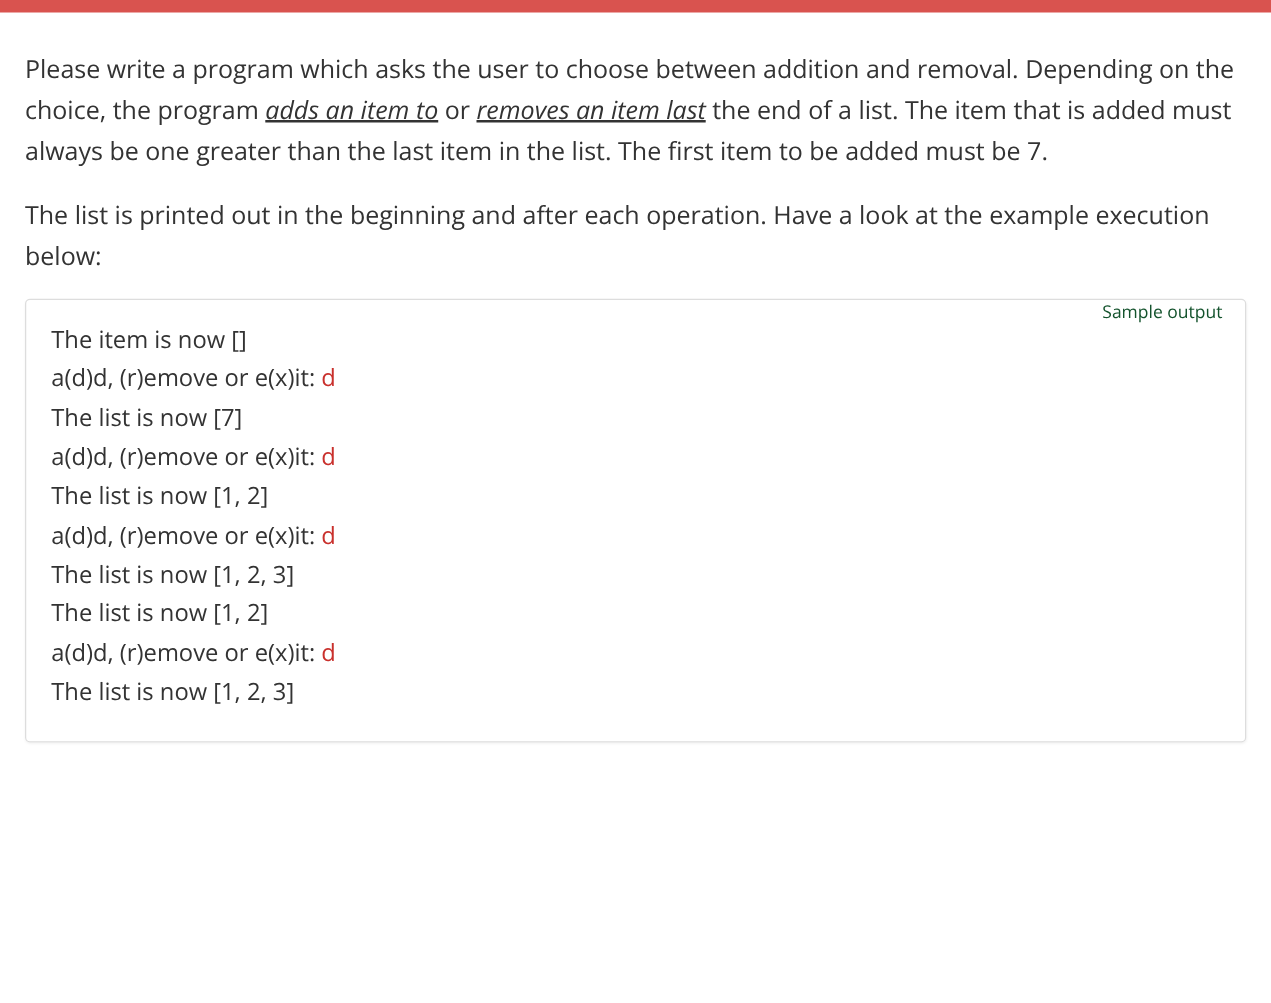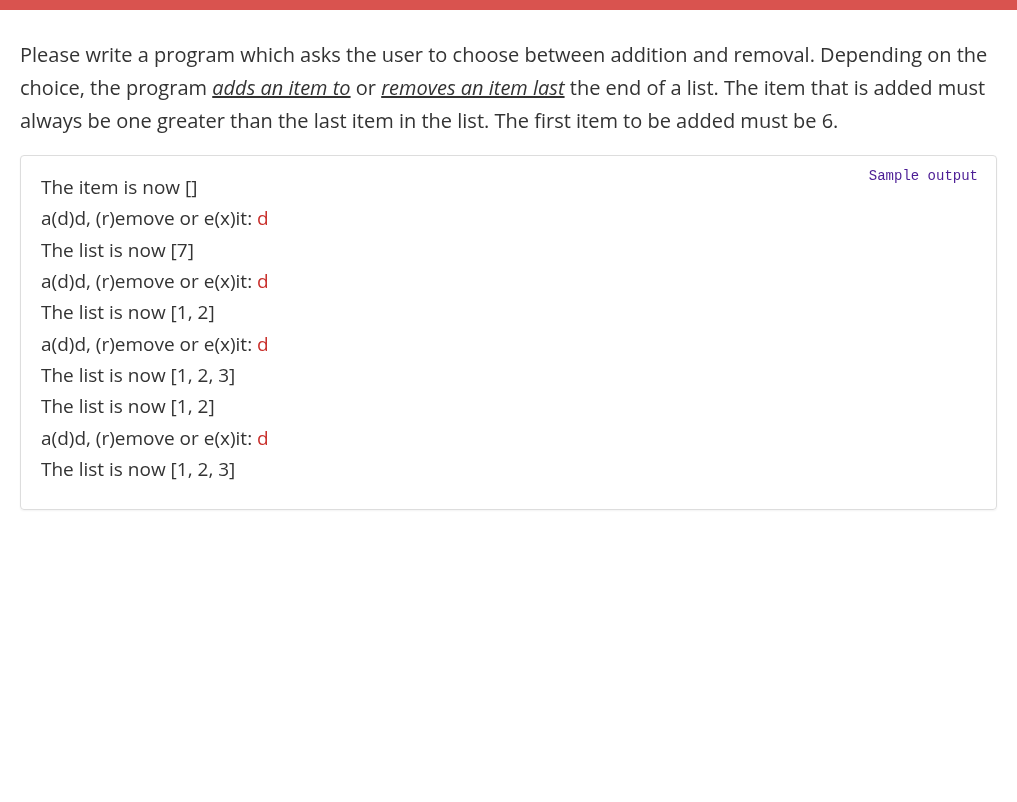--- a/index.html
+++ b/index.html
@@ -38,26 +38,25 @@
     .output-block {
       border: 1px solid #ddd;
       border-radius: 4px;
       padding: 16px 20px 24px 20px;
       margin-top: 18px;
       position: relative;
       box-shadow: 0 1px 2px rgba(0,0,0,0.05);
     }
     .output-label {
       position: absolute;
-      top: 12px;
+      top: 0;
       right: 18px;
       font-size: 14px;
-      color: #4c1d95;
+      color: #14532d;
       font-weight: 400;
-      font-family: Liberation Mono, monospace;
     }
     .output-lines {
       font-size: 19px;
       line-height: 1.65;
       color: #333;
       font-family: 'Open Sans', 'Segoe UI', Tahoma, sans-serif;
     }
     .output-line {
       white-space: pre;
     }
@@ -66,22 +65,23 @@
     }
   </style>
 </head>
 <body>
 
 <div class="top-bar"></div>
 
 <div class="content">
   <div class="description">
     <p>
-      <span>Please write a program which asks the user to choose between addition and removal. Depending on the choice, the program </span><span class="italic">adds an item to</span><span> or </span><span class="italic">removes an item last</span><span> the end of a list. The item that is added must always be one greater than the last item in the list. The first item to be added must be 6.</span>
+      <span>Please write a program which asks the user to choose between addition and removal. Depending on the choice, the program </span><span class="italic">adds an item to</span><span> or </span><span class="italic">removes an item last</span><span> the end of a list. The item that is added must always be one greater than the last item in the list. The first item to be added must be 7.</span>
     </p>
+    <p>The list is printed out in the beginning and after each operation. Have a look at the example execution below:</p>
   </div>
 
   <div class="output-block">
     <div class="output-label">Sample output</div>
     <div class="output-lines" id="output-lines">
         <div class="output-line"><span>The item is now []</span></div>
         <div class="output-line"><span>a(d)d, (r)emove or e(x)it: </span><span class="user-input">d</span></div>
         <div class="output-line"><span>The list is now [7]</span></div>
         <div class="output-line"><span>a(d)d, (r)emove or e(x)it: </span><span class="user-input">d</span></div>
         <div class="output-line"><span>The list is now [1, 2]</span></div>

